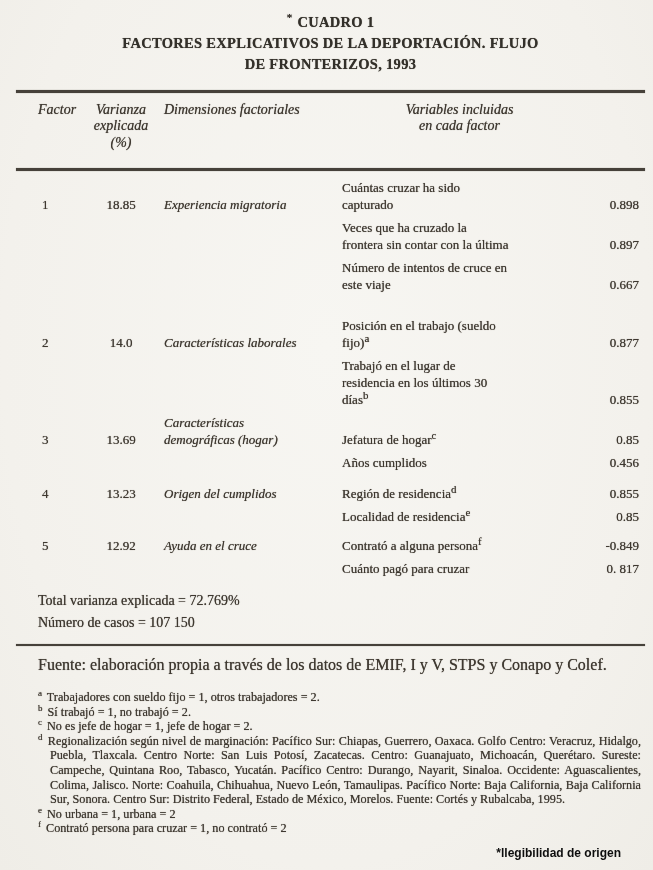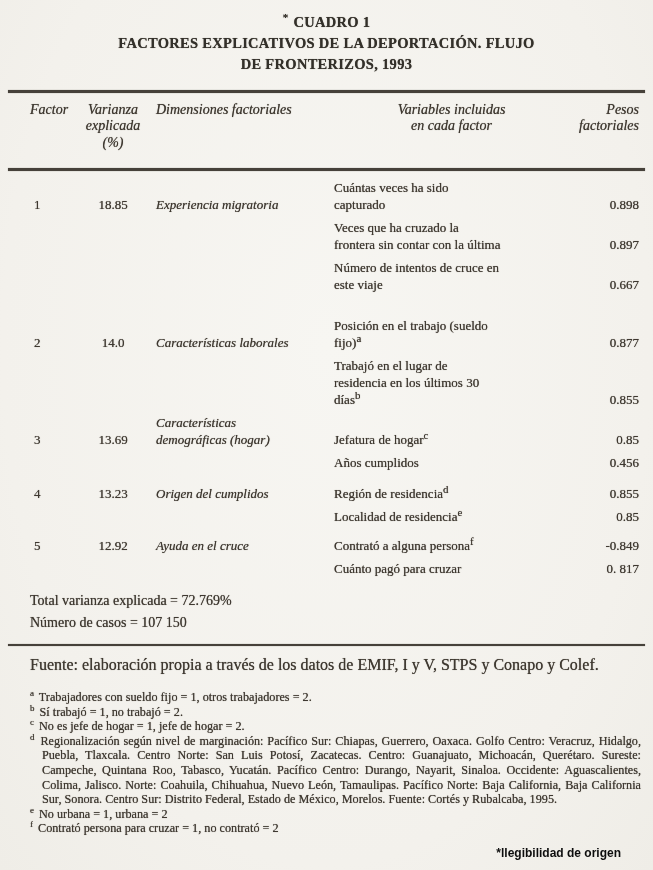--- a/index.html
+++ b/index.html
@@ -5,20 +5,21 @@
   html,body{margin:0;padding:0;}
   .page{
     width:653px;height:870px;position:relative;overflow:hidden;
     background:#f5f3ef;
     background-image:radial-gradient(ellipse at 50% 40%, #f7f6f2 0%, #f3f1ec 70%, #efede7 100%);
     font-family:"Liberation Serif", serif;
     color:#3e3830;
     text-shadow:0 0 0.7px rgba(62,56,48,0.85);
     box-sizing:border-box;
     padding-top:12px;
+    padding-left:8px;
   }
   
   .title{text-align:center;font-weight:bold;color:#33302a;font-size:14.5px;line-height:21px;letter-spacing:0.3px;}
   .title sup{font-size:11px;margin-right:5px;}
   .t2{white-space:pre-line;}
   
   .rule{background:#46413a;margin-left:8px;margin-right:8px;box-shadow:0 0 1px rgba(70,65,58,0.8);}
   .rule1{height:2.5px;margin-top:15px;}
   .rule2{height:3px;margin-top:17px;}
   .rule3{height:2px;margin-top:10px;}
@@ -79,34 +80,32 @@
   <div class="rule rule1"></div>
 
   <div class="hdr">
     <div class="h h-factor">Factor</div>
     <div class="h h-var">Varianza
 explicada
 (%)</div>
     <div class="h h-dims">Dimensiones factoriales</div>
     <div class="h h-vars">Variables incluidas
 en cada factor</div>
-    <div class="h h-pesos">Pesos
-factoriales</div>
   </div>
 
   <div class="rule rule2"></div>
 
   <div id="table-body">
       <div class="group g0">
         <div class="c-factor">1</div>
         <div class="c-var">18.85</div>
         <div class="c-dim">Experiencia migratoria</div>
         <div class="c-vars">
           <div class="varline">
-            <span class="vtext">Cuántas veces ha sido
+            <span class="vtext">Cuántas cruzar ha sido
 capturado</span>
             <span class="peso">0.898</span>
           </div>
           <div class="varline">
             <span class="vtext">Veces que ha cruzado la
 frontera sin contar con la última</span>
             <span class="peso">0.897</span>
           </div>
           <div class="varline">
             <span class="vtext">Número de intentos de cruce en

